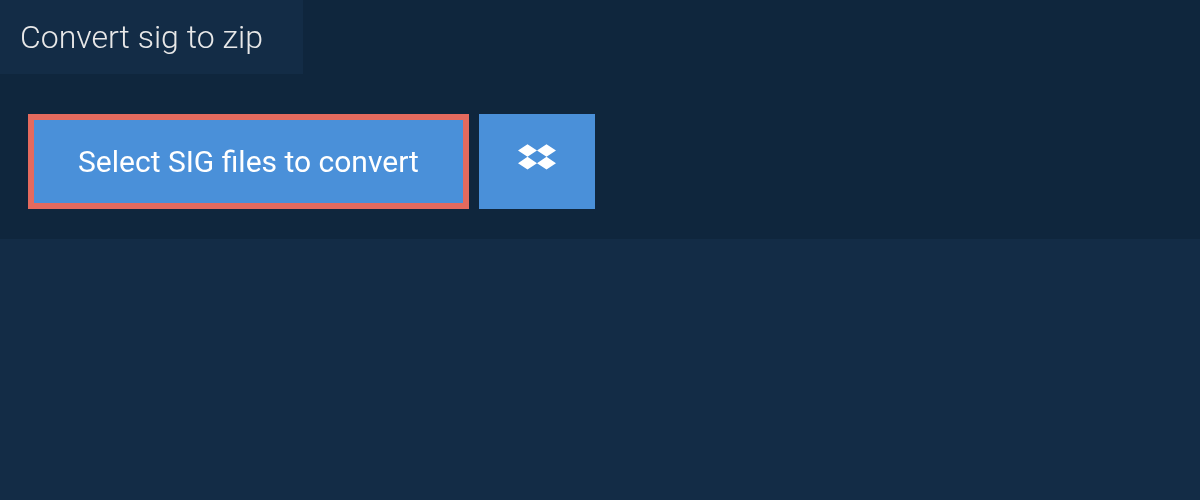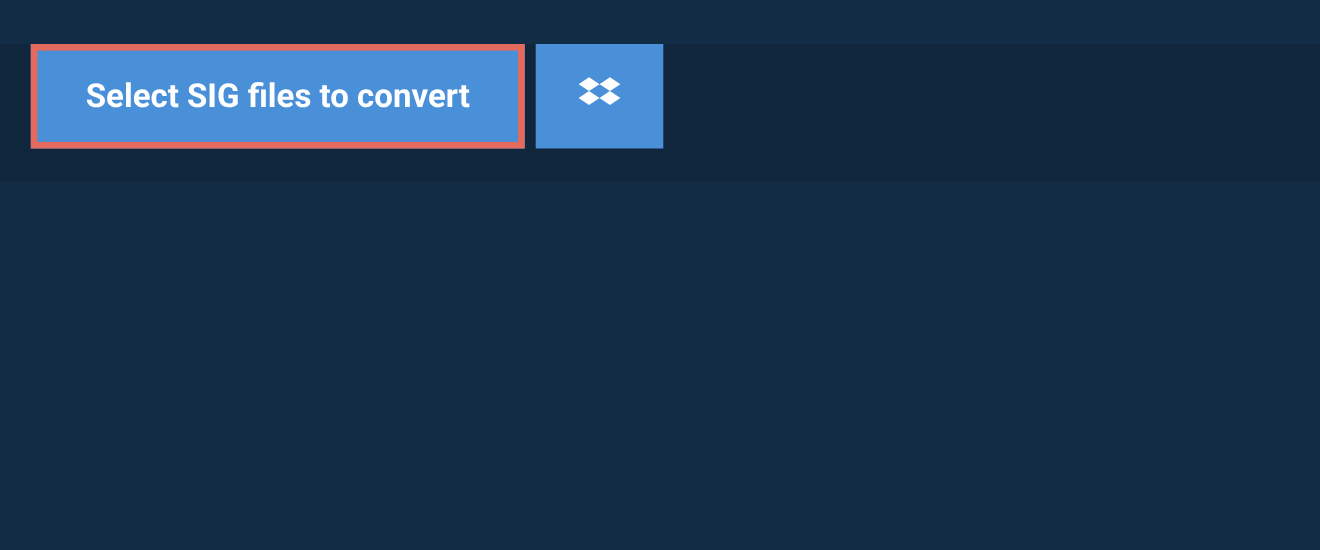--- a/index.html
+++ b/index.html
@@ -27,21 +27,21 @@
     .button-row {
       display: flex;
       gap: 10px;
       margin: 40px 0 0 28px;
     }
     .select-button {
       background: #4a90d9;
       border: 6px solid #e46a5e;
       color: #ffffff;
       font-size: 30px;
-      font-weight: 700;
+      font-weight: 400;
       padding: 24px 44px;
       cursor: pointer;
       font-family: inherit;
       display: flex;
       align-items: center;
       justify-content: center;
     }
     .dropbox-button {
       background: #4a90d9;
       border: none;
@@ -54,20 +54,23 @@
     .dropbox-button svg {
       width: 38px;
       height: 38px;
       fill: #ffffff;
     }
   </style>
 </head>
 <body>
 
 <div class="panel">
+  <div class="tab">
+    <span>Convert sig to zip</span>
+  </div>
   <div class="button-row">
     <button class="select-button">
       <span>Select SIG files to convert</span>
     </button>
     <button class="dropbox-button">
       <span>
         <svg viewBox="0 0 24 24">
             <path d="M6 2L0 6l6 4-6 4 6 4 6-4 6 4 6-4-6-4 6-4-6-4-6 4-6-4zm6 4l6 4-6 4-6-4 6-4z"></path>
           </svg>
       </span>

